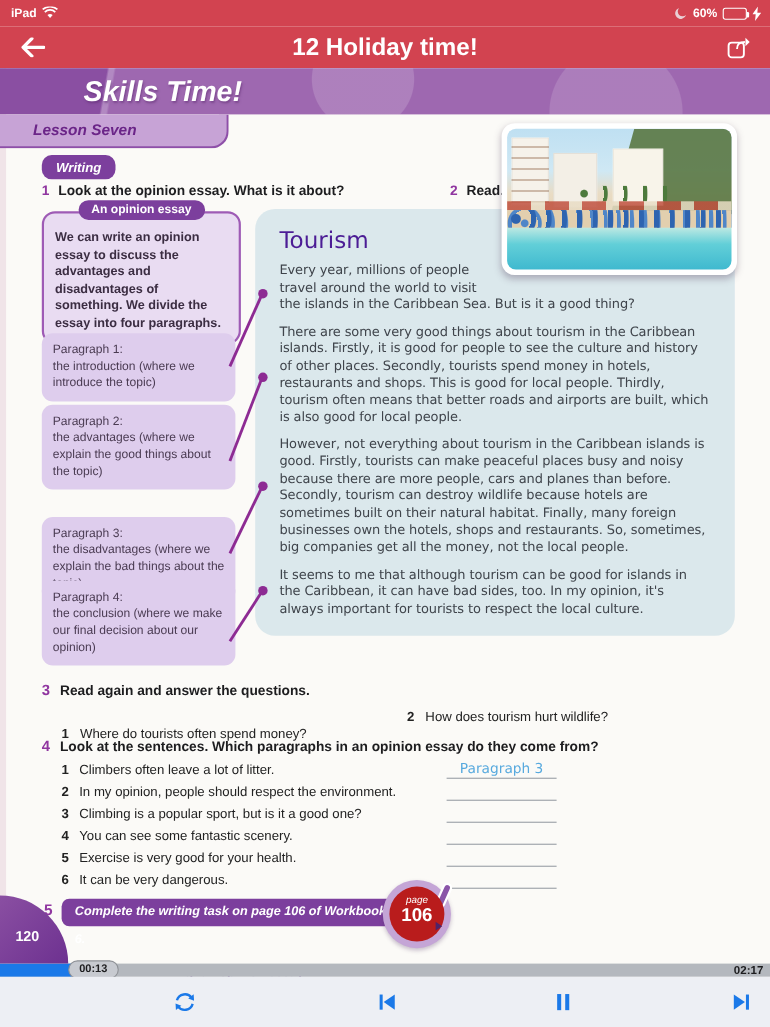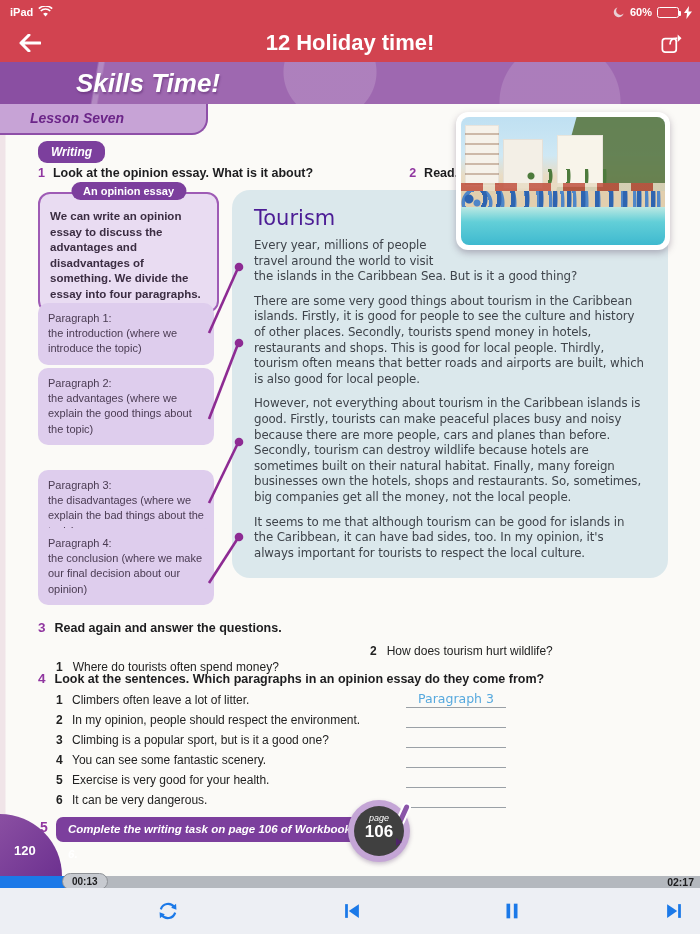--- a/index.html
+++ b/index.html
@@ -98,21 +98,21 @@
   .answer-text { position:absolute; left:350px; top:-2px; width:100px; text-align:center;
     color:#57a9de; font-family:"DejaVu Sans", sans-serif; font-size:12.5px; }
 
   
   .sec5-num { position:absolute; left:40px; top:757px; color:#9036a0; font-size:14px; font-weight:bold; }
   .task-pill { position:absolute; left:56px; top:755px; width:302px; height:25px; background:#7c3f9d;
     border-radius:7px; color:#fff; font-size:11.5px; font-weight:bold; font-style:italic;
     line-height:25px; padding-left:12px; }
   .page-badge { position:absolute; left:348px; top:738px; width:62px; height:62px; background:#c4a5d6;
     border-radius:50%; z-index:7; box-shadow:0 2px 4px rgba(80,50,100,.3); }
-  .page-badge .inner { position:absolute; left:6px; top:6px; width:50px; height:50px; background:#404040;
+  .page-badge .inner { position:absolute; left:6px; top:6px; width:50px; height:50px; background:#b91c1c;
     border-radius:50%; color:#fff; text-align:center; }
   .page-badge .pb-top { font-size:9px; font-style:italic; margin-top:7px; }
   .page-badge .pb-num { font-size:17px; font-weight:bold; line-height:17px; }
   .page-badge .pen { position:absolute; right:2px; top:2px; width:9px; height:24px; background:#8a55a8;
     border:2px solid #fff; border-radius:5px; transform:rotate(24deg); }
   .page-badge .tri { position:absolute; right:8px; bottom:16px; width:0; height:0;
     border-left:6px solid #4e2368; border-top:4px solid transparent; border-bottom:4px solid transparent; }
 
   
   .corner-120 { position:absolute; left:0; top:752px; width:62px; height:62px;

